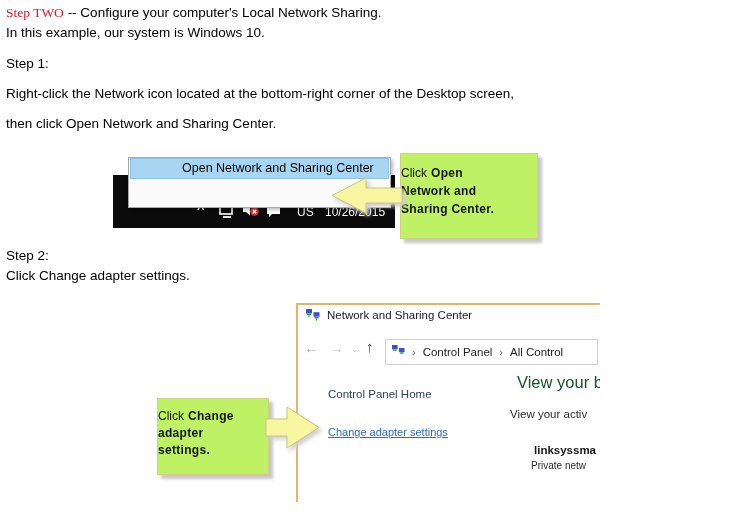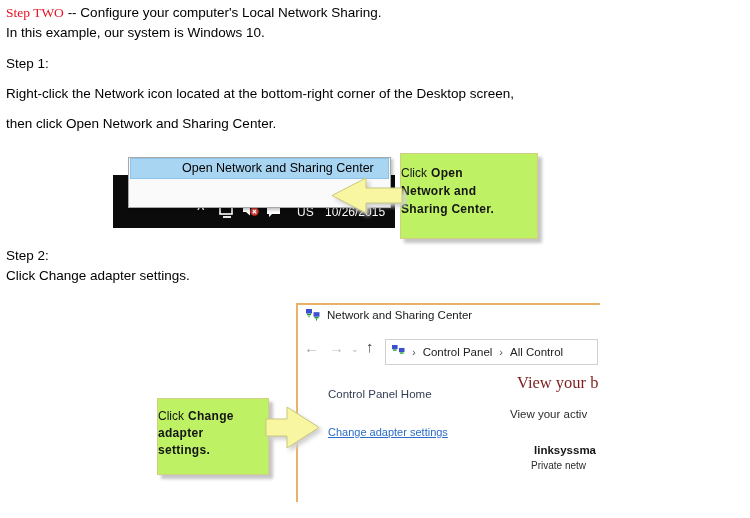--- a/index.html
+++ b/index.html
@@ -46,21 +46,21 @@
   .nav-up{left:68px;top:33px;color:#474747;}
   .addr{position:absolute;left:87px;top:34px;width:213px;height:26px;border:1px solid #d0d0d0;
         display:flex;align-items:center;gap:7px;padding-left:6px;font-size:11.5px;color:#222;
         box-sizing:border-box;white-space:nowrap;overflow:hidden;}
   .addr .sep{color:#555;font-size:11px;}
   .cp-home{position:absolute;left:30px;top:83px;font-size:11.5px;color:#323e52;white-space:nowrap;}
   .adapter-link{position:absolute;left:30px;top:121px;font-size:11px;color:#2a6cc8;
                 text-decoration:underline;white-space:nowrap;cursor:pointer;}
   .sharing-link{position:absolute;left:30px;top:140px;width:152px;font-size:11.5px;
                 line-height:16px;color:#323e52;}
-  .view-heading{position:absolute;left:219px;top:68px;font-size:16.5px;color:#7f1d1d;white-space:nowrap;font-family:Liberation Serif, serif;}
+  .view-heading{position:absolute;left:219px;top:68px;font-size:16.5px;color:#14532d;white-space:nowrap;}
   .view-sub{position:absolute;left:212px;top:103px;font-size:11.5px;color:#2b2b2b;white-space:nowrap;}
   .net-name{position:absolute;left:236px;top:139px;font-size:11.5px;font-weight:bold;color:#161616;white-space:nowrap;}
   .net-type{position:absolute;left:233px;top:155px;font-size:10px;color:#2b2b2b;white-space:nowrap;}
 </style>
 </head>
 <body>
 
 <div class="page">
 
   <div class="doc-line" style="top:5px;">

